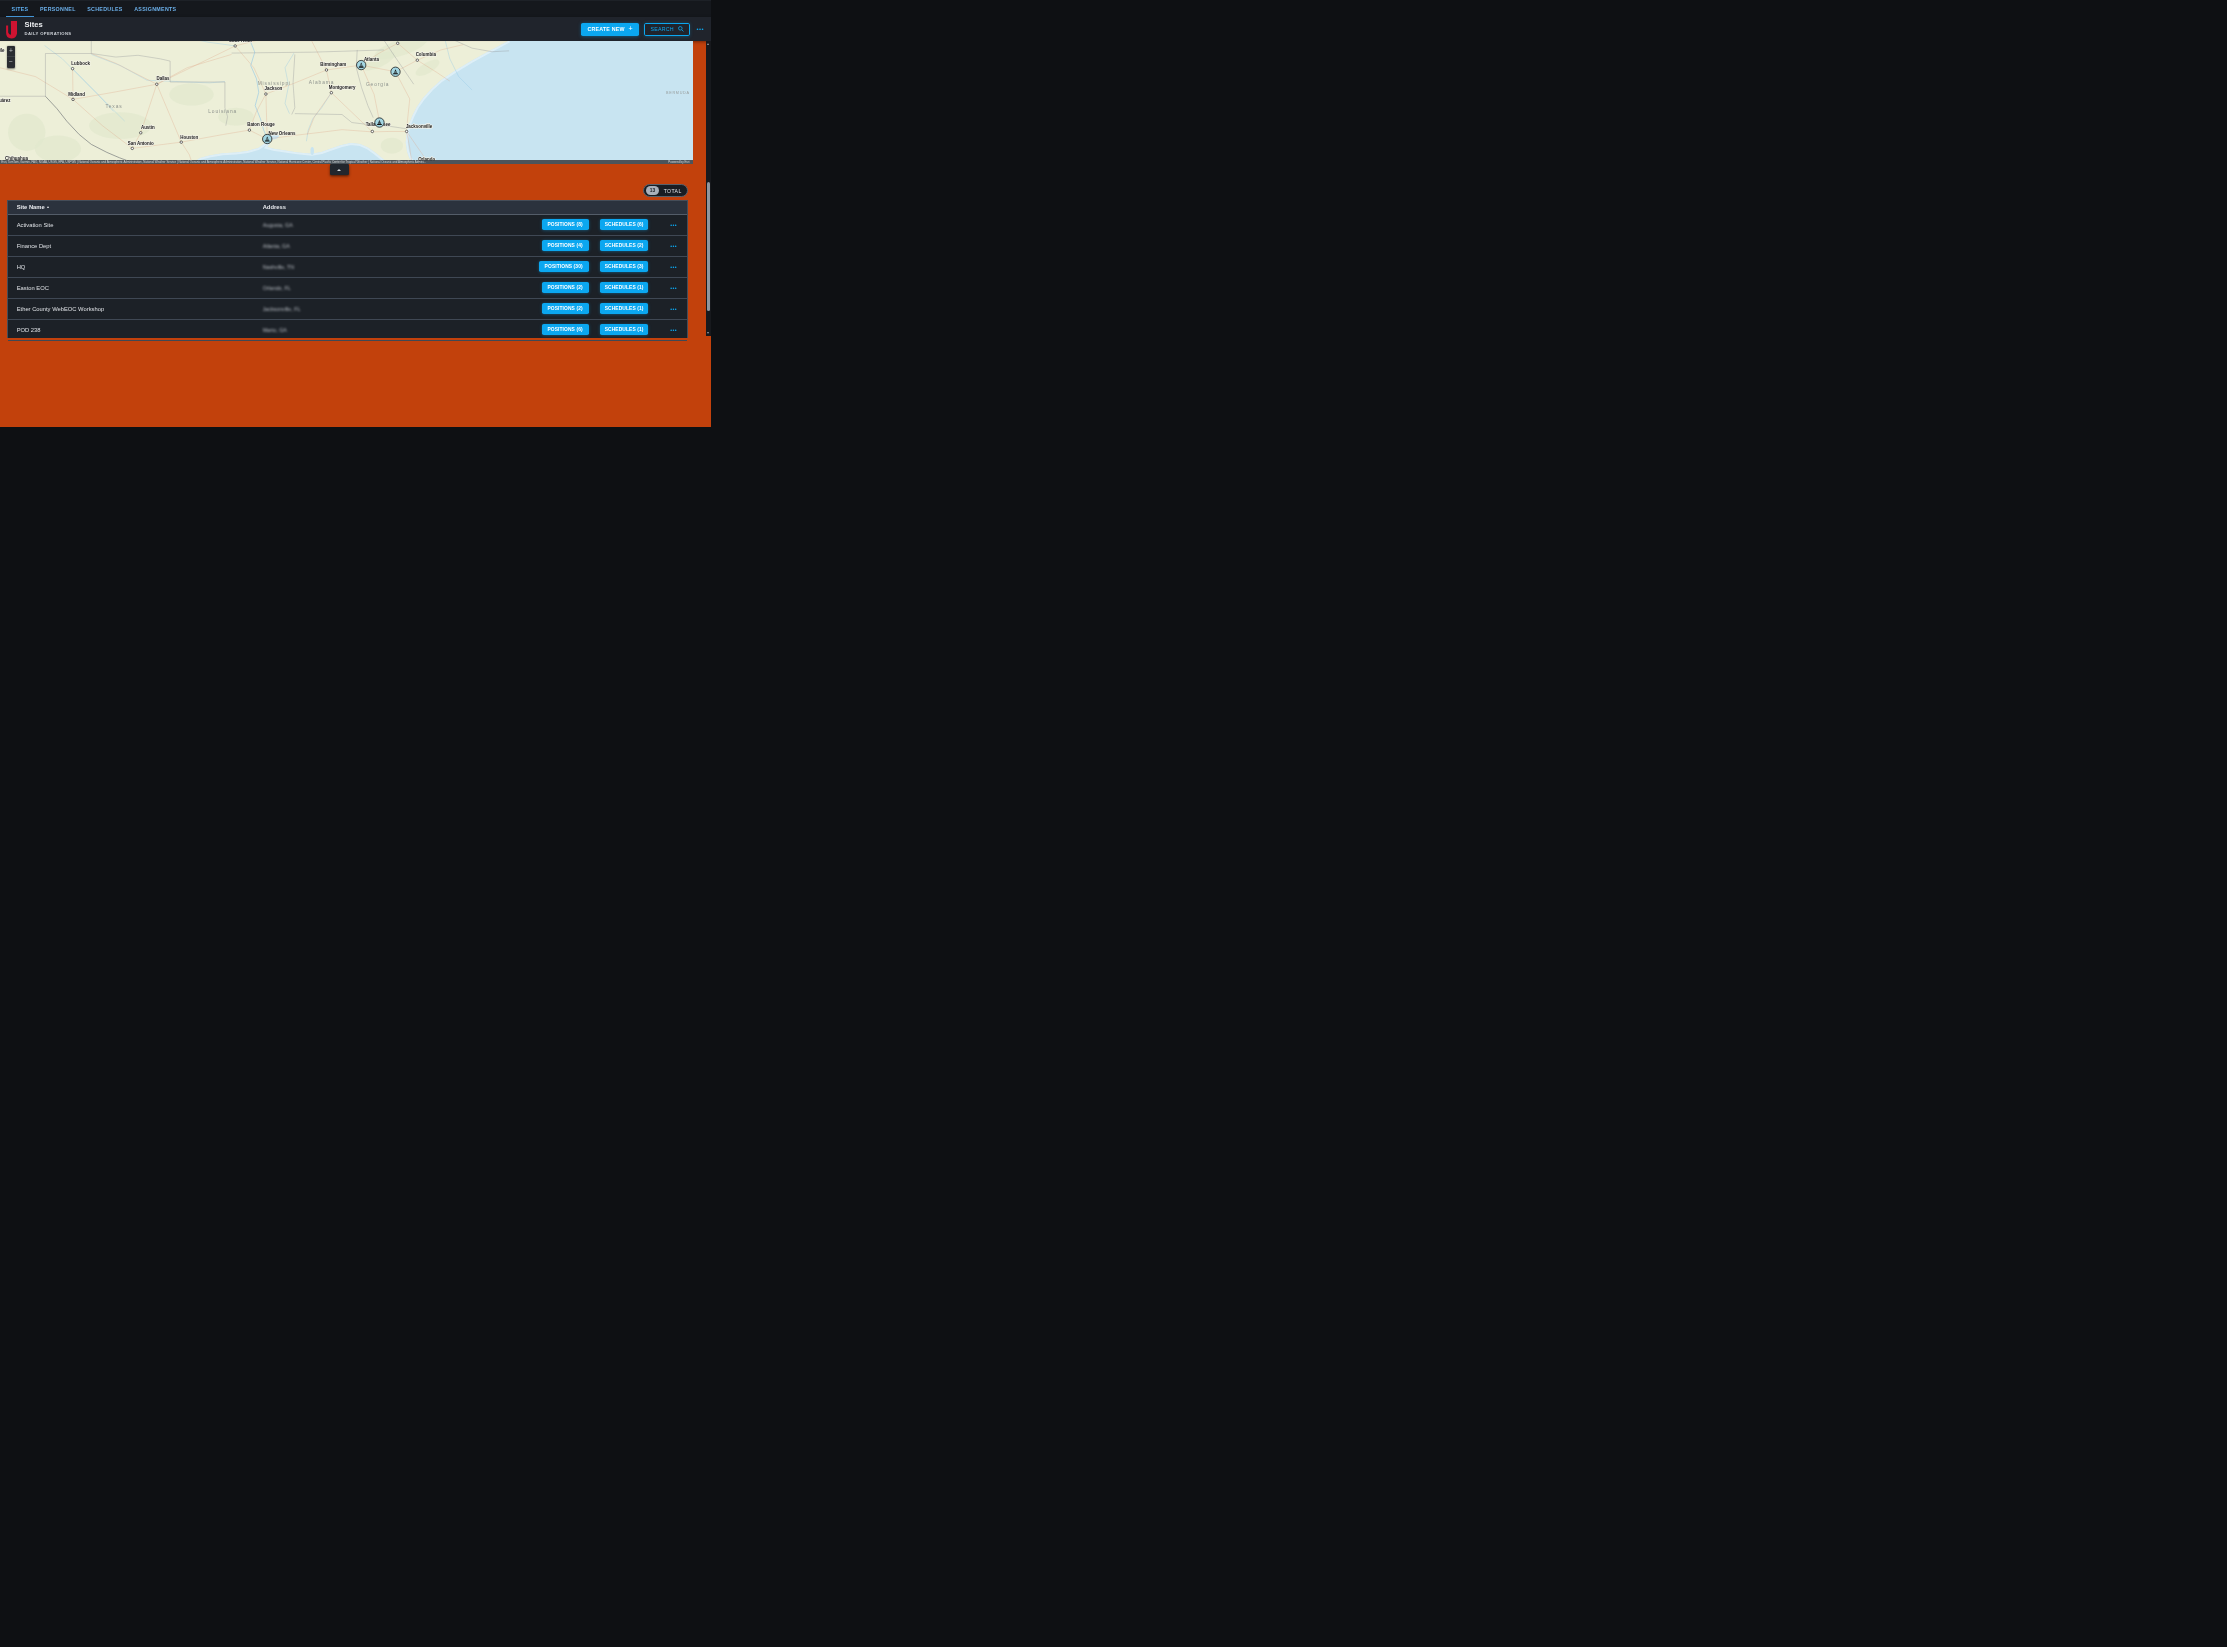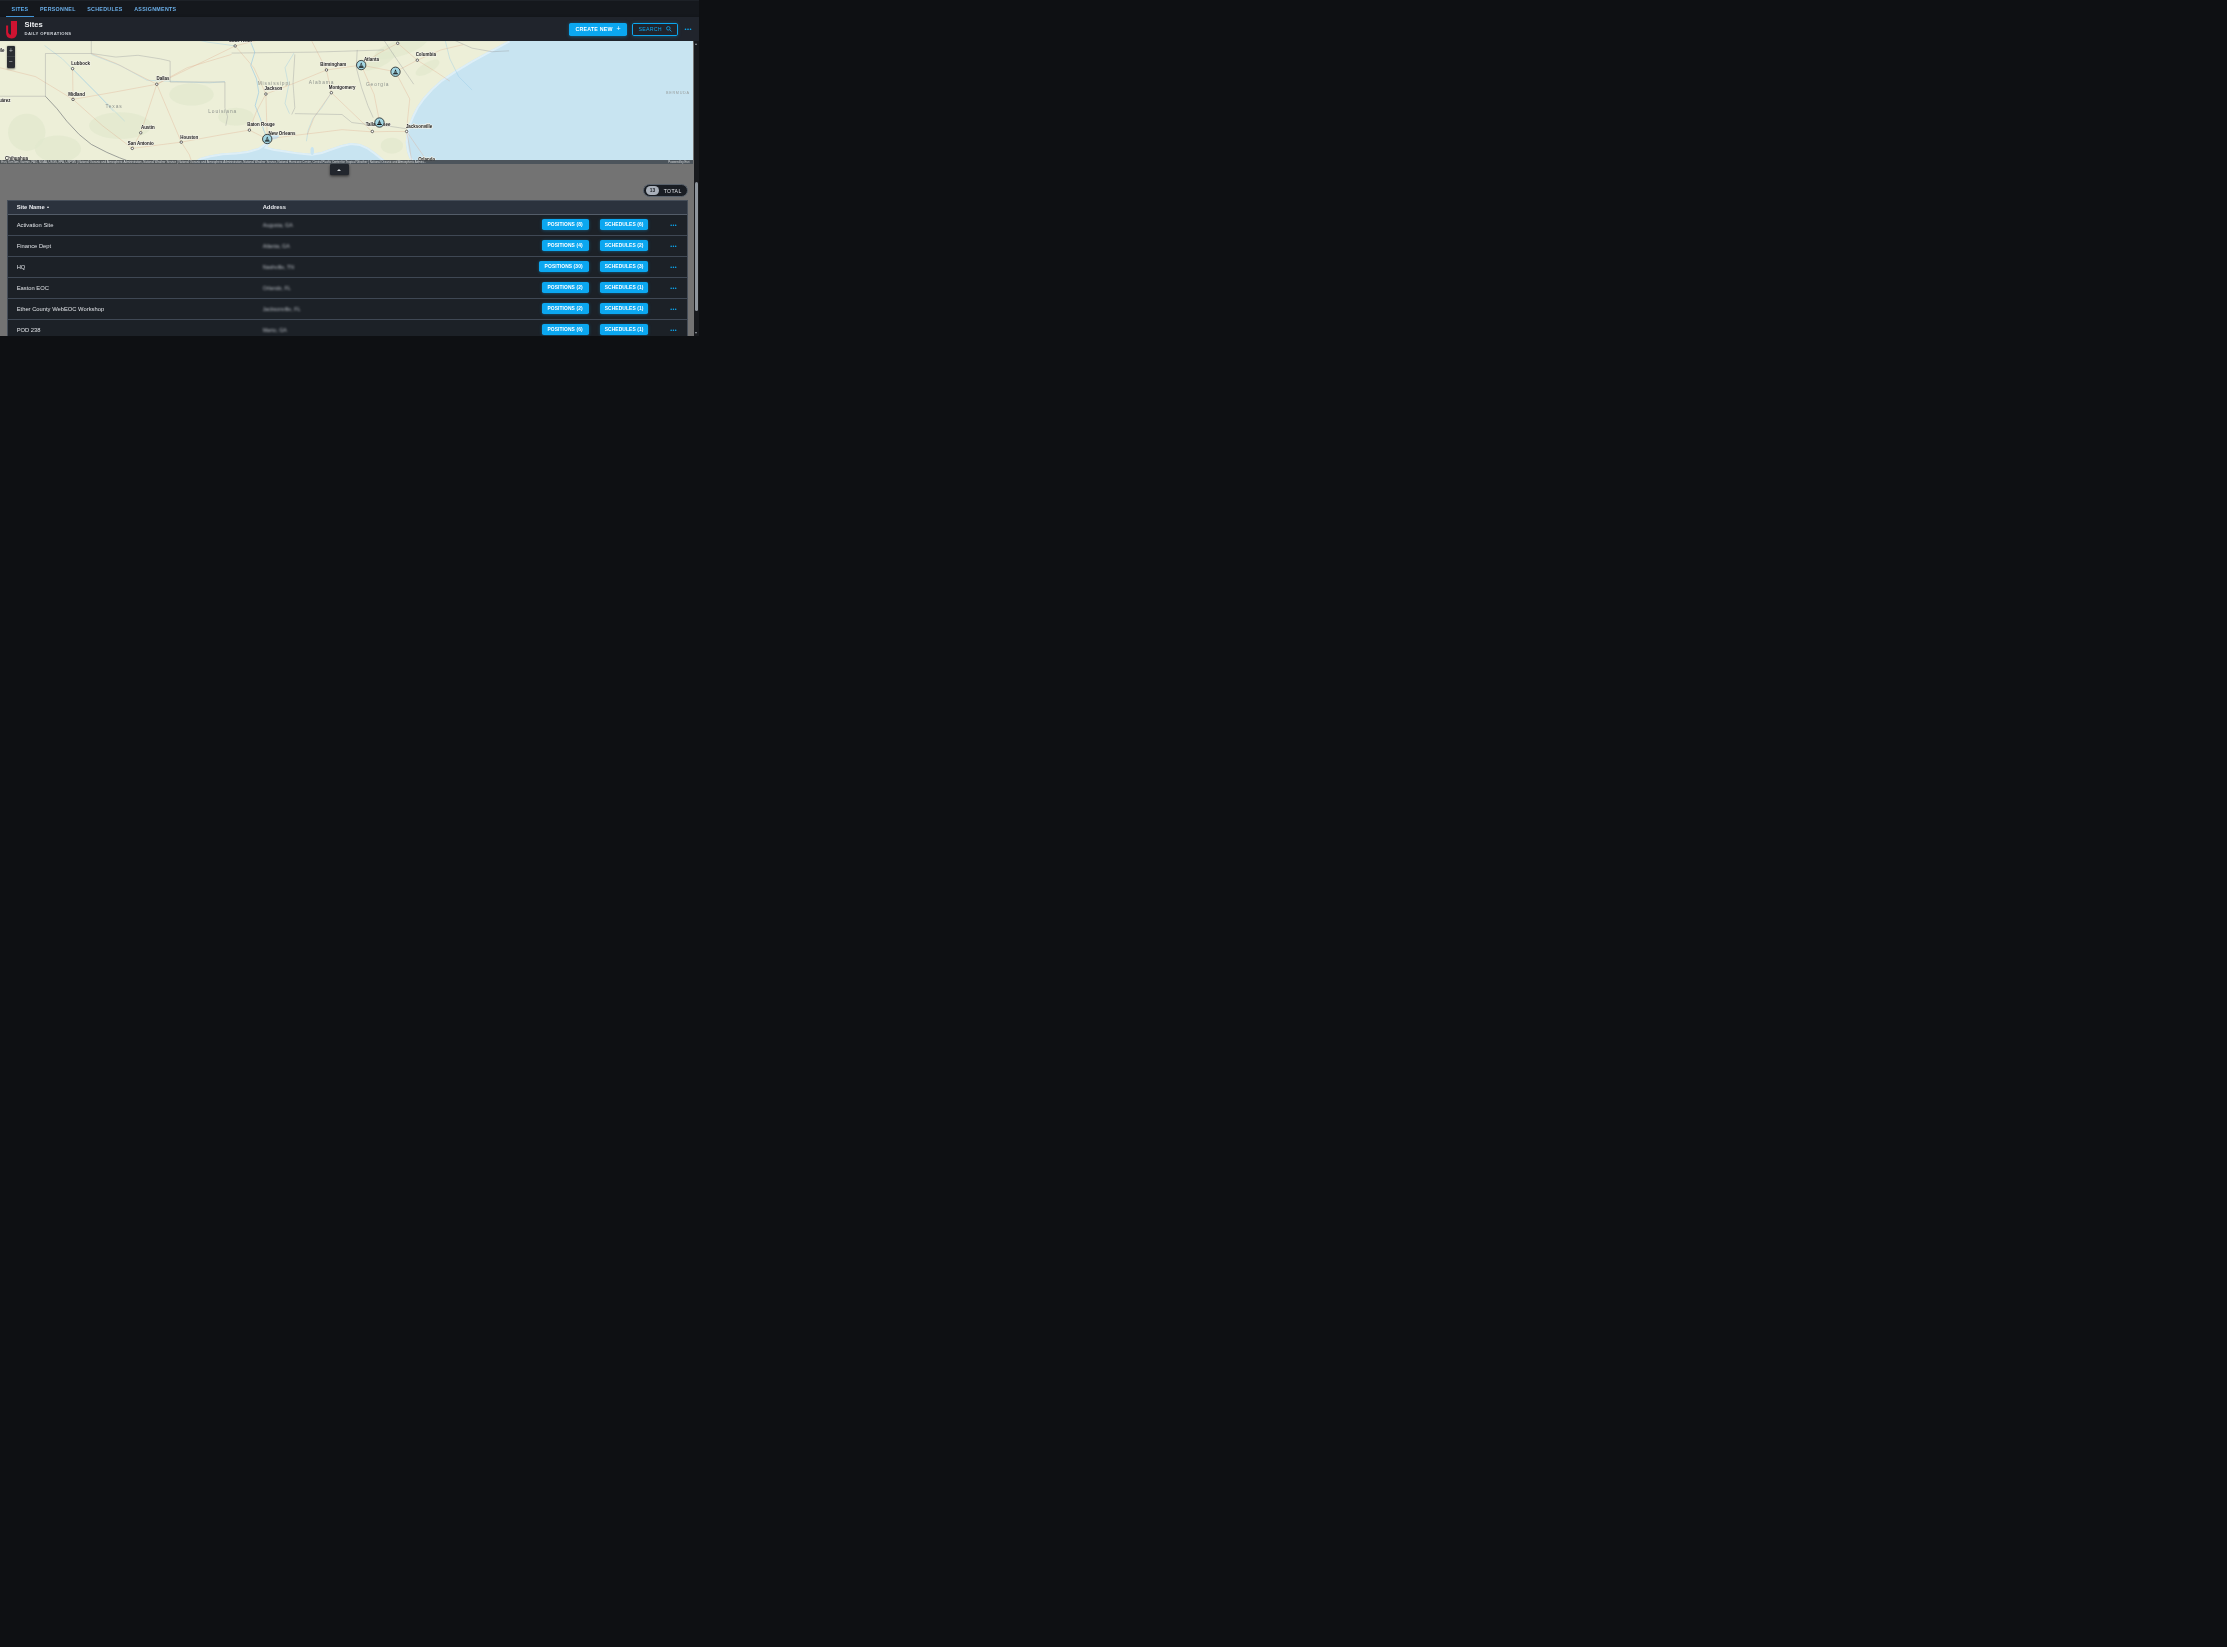--- a/index.html
+++ b/index.html
@@ -1,17 +1,17 @@
 <!DOCTYPE html>
 <html style="font-size:7.1px"><head>
 <meta charset="utf-8">
 <style>
   html,body{margin:0;padding:0;background:#0e1013;}
   body{font-family:"Liberation Sans",sans-serif;}
-  #app{position:relative;width:699px;height:336px;overflow:hidden;background:#737373;}
+  #app{position:relative;width:699px;height:427px;overflow:hidden;background:#c2410c;padding-left:12px;}
 
   
   .nav{position:absolute;left:0;top:0;width:100%;height:17.4px;background:#15181d;border-top:1.3px solid #1d2127;box-sizing:border-box;display:flex;align-items:stretch;padding-left:5.8px;}
   .tab{display:flex;align-items:center;padding:0 5.8px;font-size:5.3px;font-weight:700;letter-spacing:0.3px;color:#6cb0ea;cursor:pointer;border-bottom:1.3px solid transparent;box-sizing:border-box;}
   .tab.active{color:#5fb0f2;border-bottom-color:#4aa2e8;}
 
   
   .header{position:absolute;left:0;top:17.4px;width:100%;height:24px;background:#20242c;box-shadow:0 0.9px 3.6px rgba(0,0,0,.55);}
   .logo{position:absolute;left:5.8px;top:3.6px;width:11.6px;height:18px;}
   .titleblock{position:absolute;left:24.5px;top:3.1px;}

